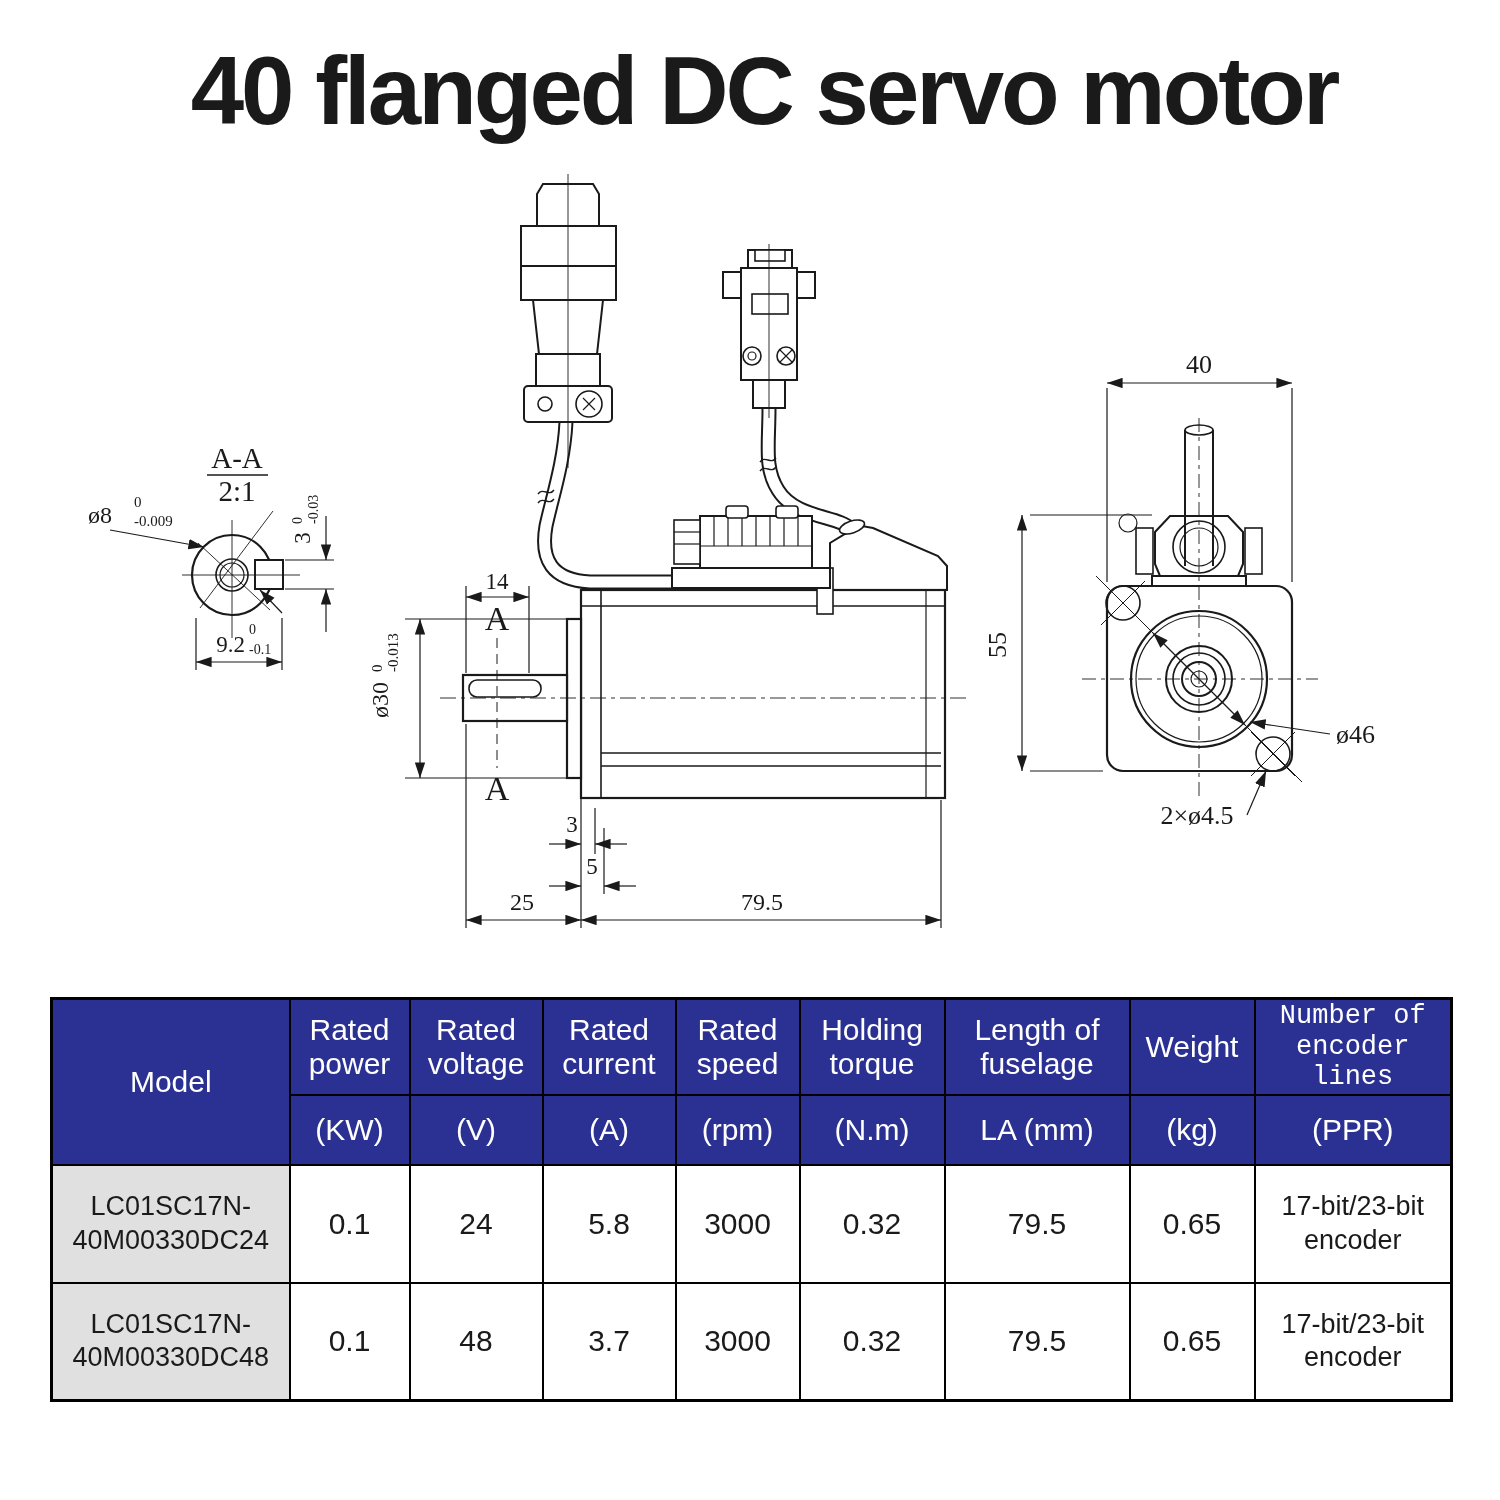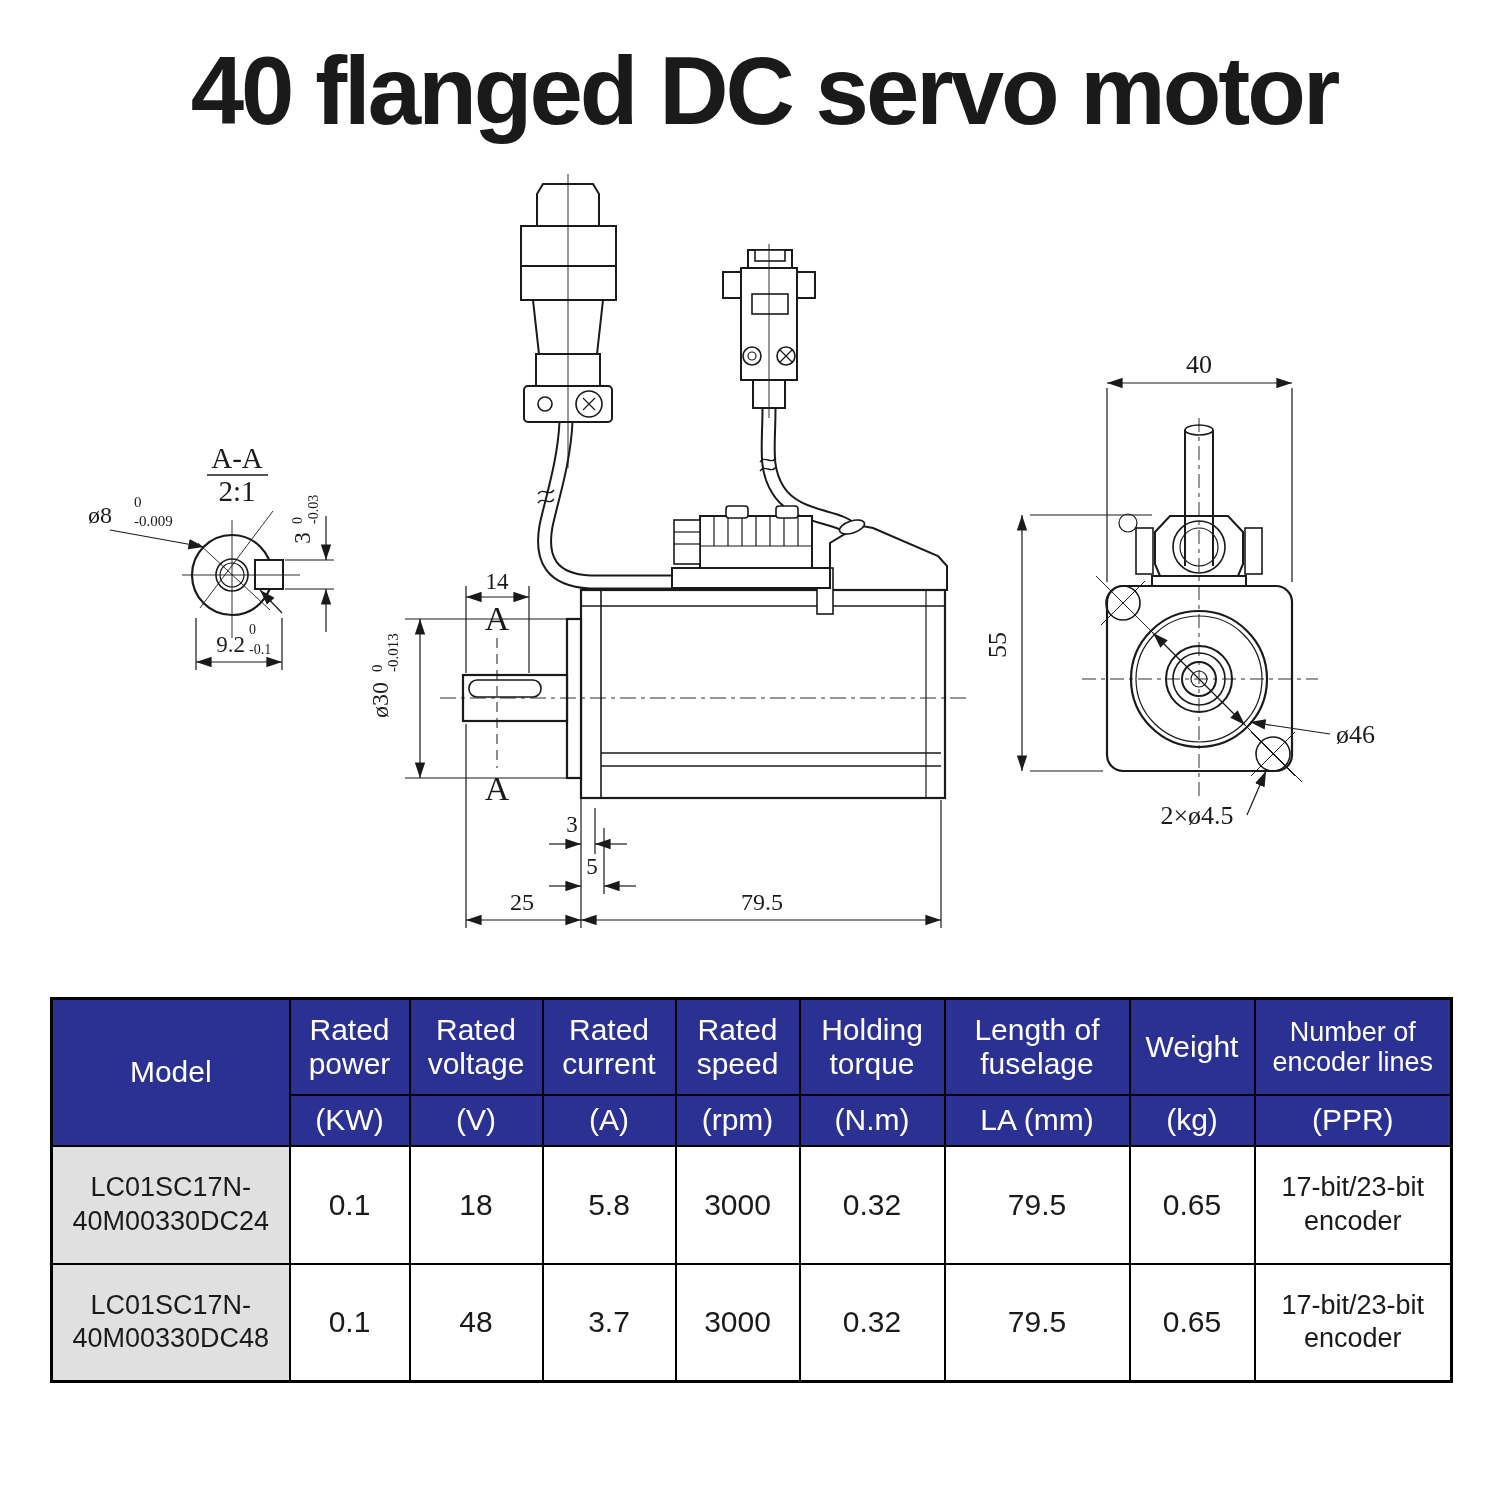--- a/index.html
+++ b/index.html
@@ -11,22 +11,22 @@
   .drawing-wrap svg{display:block;}
   .caption{position:absolute;top:918px;left:0;width:100%;text-align:center;
            font-size:34px;color:#111;}
   
   .spec-table{position:absolute;top:997px;left:50px;width:1400px;
               border-collapse:collapse;table-layout:fixed;border:3px solid #000;}
   .spec-table th,.spec-table td{border:2px solid #000;text-align:center;vertical-align:middle;
               padding:0 6px;overflow:hidden;}
   .spec-table thead th{background:#2b3192;color:#fff;font-weight:400;font-size:30px;line-height:1.12;}
   .spec-table thead tr.hrow1{height:96px;}
-  .spec-table thead tr.hrow2{height:51px;}
-  .spec-table thead th.small{font-size:27px;}
+  .spec-table thead tr.hrow2{height:70px;}
+  .spec-table thead th.small{font-size:27px;font-family:Liberation Mono, monospace;}
   .spec-table tbody tr{height:118px;}
   .spec-table tbody th{background:#e0e0e0;font-weight:400;font-size:27px;line-height:1.25;}
   .spec-table tbody td{background:#fff;font-size:30px;}
   .spec-table tbody td.enc{font-size:27px;line-height:1.25;}
   
   .ln{stroke:#1a1a1a;fill:none;}
   .w22{stroke-width:2.2;} .w2{stroke-width:2;} .w16{stroke-width:1.6;} .w12{stroke-width:1.2;}
   .thin{stroke-width:1;} .cl{stroke-width:0.9;}
   .wfill{fill:#ffffff;}
   .dim{stroke:#1a1a1a;stroke-width:1.2;fill:none;}
@@ -336,21 +336,21 @@
         <th>(N.m)</th>
         <th>LA (mm)</th>
         <th>(kg)</th>
         <th>(PPR)</th>
       </tr>
     </thead>
     <tbody>
       <tr>
         <th>LC01SC17N-40M00330DC24</th>
         <td>0.1</td>
-        <td>18</td>
+        <td>24</td>
         <td>5.8</td>
         <td>3000</td>
         <td>0.32</td>
         <td>79.5</td>
         <td>0.65</td>
         <td class="enc">17-bit/23-bit encoder</td>
       </tr>
       <tr>
         <th>LC01SC17N-40M00330DC48</th>
         <td>0.1</td>

